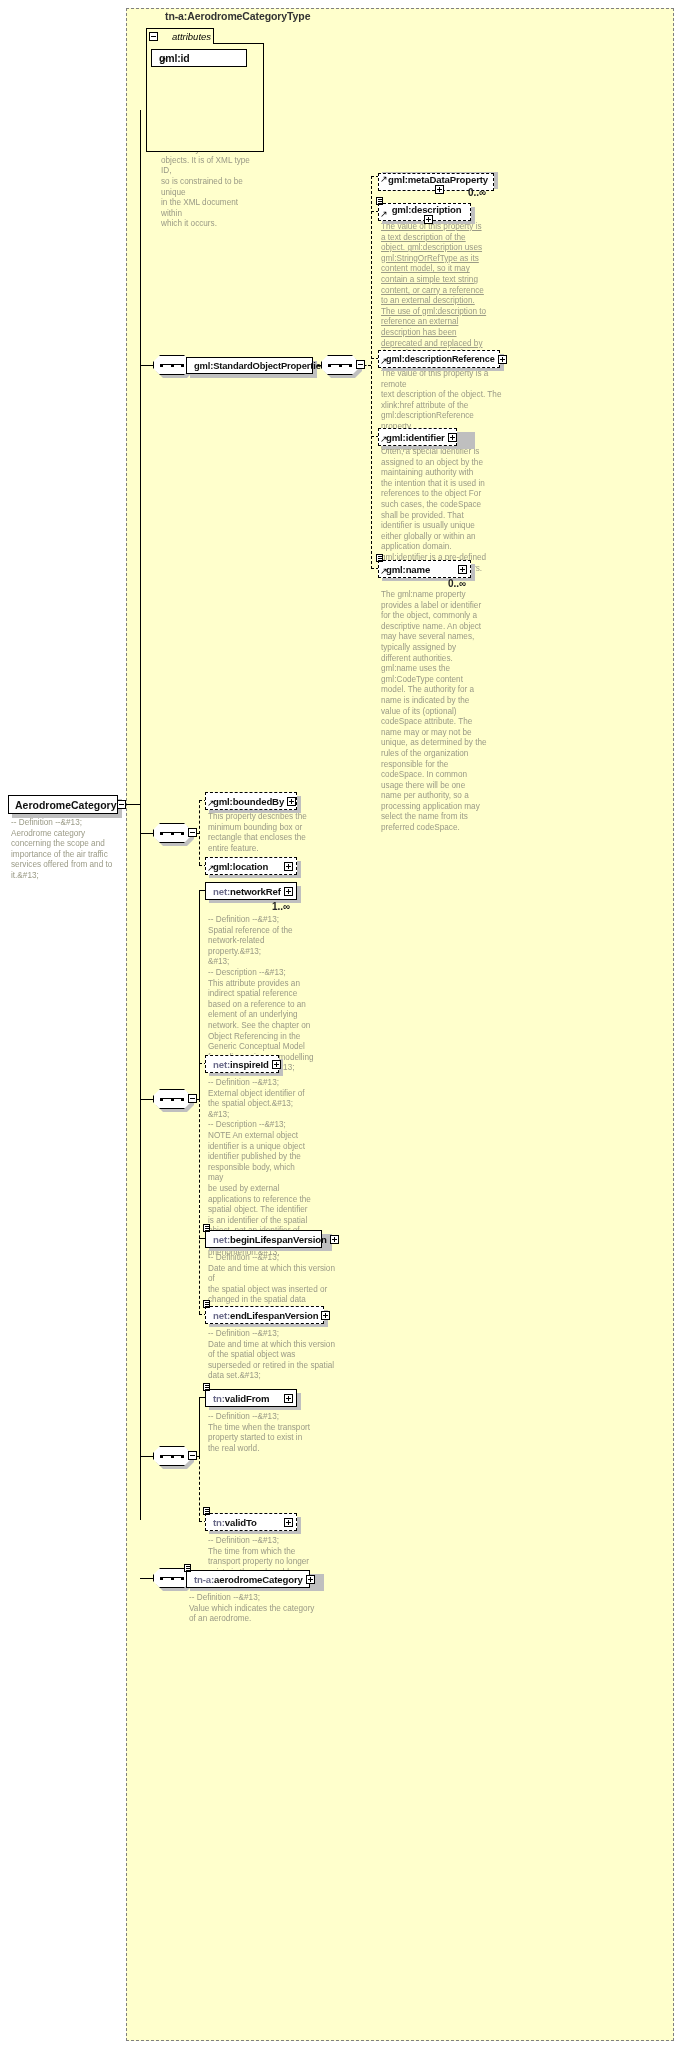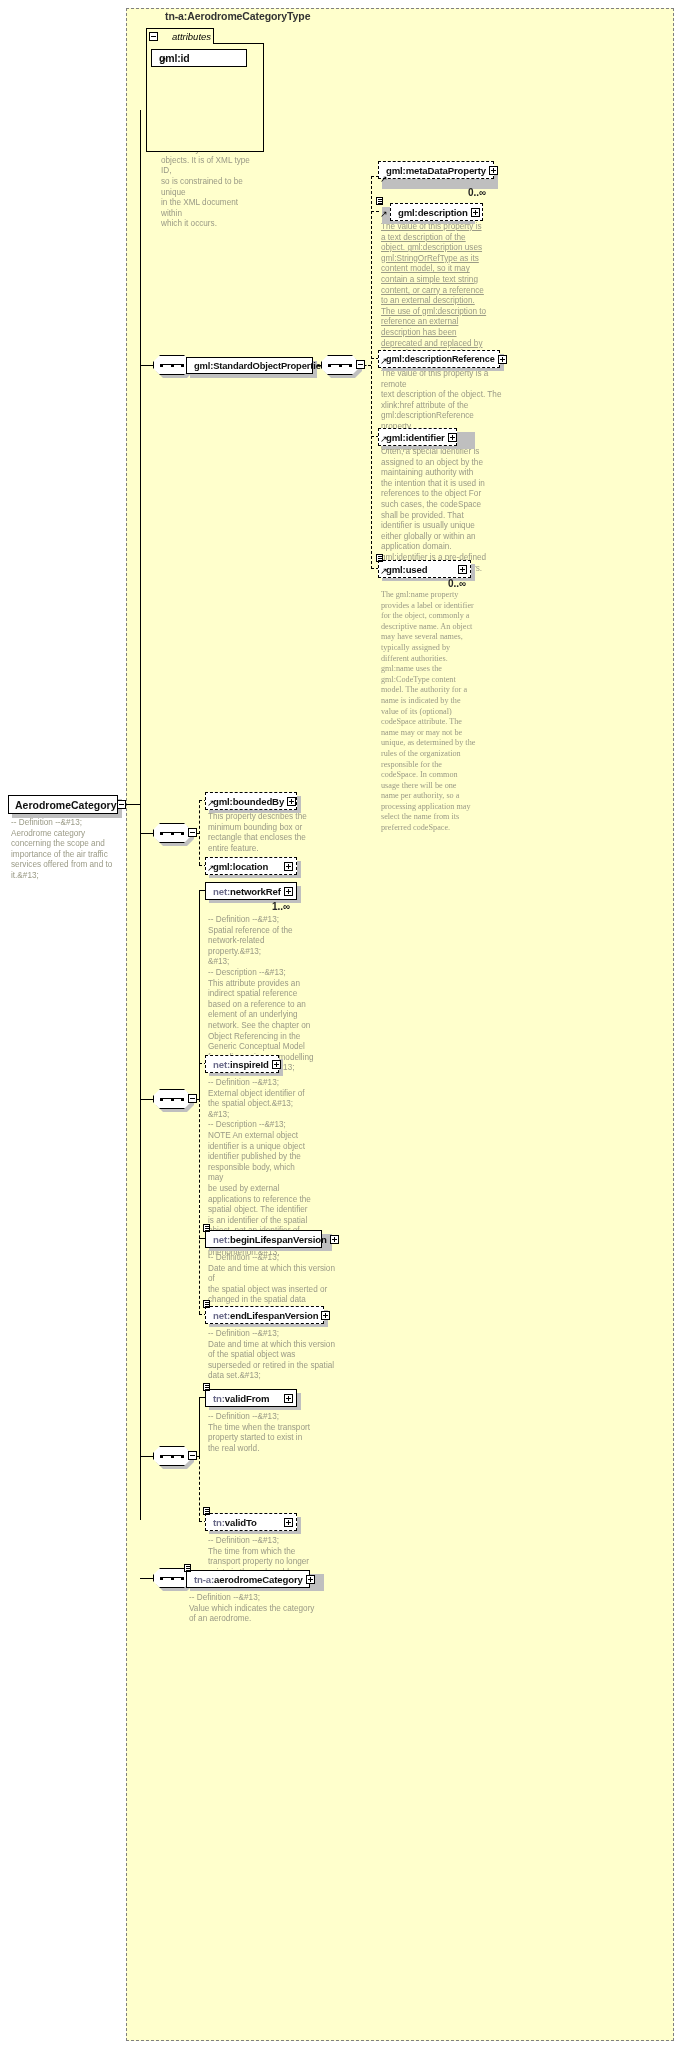--- a/index.html
+++ b/index.html
@@ -287,30 +287,30 @@
         <b></b>
       </div>
     <div class="pm pmx"></div>
   </div>
 
   <div class="ln h-dash" style="left:359px; top:365px; width:12px;"></div>
   <div class="ln v-dash" style="left:371px; top:176px; height:393px;"></div>
 
   <div class="ln h-dash" style="left:371px; top:176px; width:8px;"></div>
   <div class="shadow" style="left:382px; top:172px; width:116px; height:17px;"></div>
-  <div class="node dashed" style="left:378px; top:161px; width:116px;">
+  <div class="node dashed" style="left:378px; top:173px; width:116px;flex-direction:column;">
     <span class="nm" style="font-size:9.6px;">gml:metaDataProperty</span>
     <span class="pm plus"></span>
   </div>
   <div class="ref-arrow" style="left:380px; top:175px;">↗</div>
   <div class="card" style="left:468px; top:187px;">0..∞</div>
 
   <div class="ln h-dash" style="left:371px; top:211px; width:8px;"></div>
   <div class="shadow" style="left:382px; top:207px; width:93px; height:17px;"></div>
-  <div class="node dashed" style="left:390px; top:203px; width:93px;">
+  <div class="node dashed" style="left:378px; top:203px; width:93px;flex-direction:column;">
     <span class="nm" style="font-size:9.6px;">gml:description</span>
     <span class="pm plus"></span>
   </div>
   <div class="doc-mark" style="left:376px; top:197px;">
       <i></i>
     </div>
   <div class="ref-arrow" style="left:380px; top:210px;">↗</div>
   <div class="anno" style="left:381px; top:222px; width:110px;text-decoration:underline;">The value of this property is
 a text description of the
 object. gml:description uses
@@ -355,29 +355,29 @@
 shall be provided. That
 identifier is usually unique
 either globally or within an
 application domain.
 gml:identifier is a pre-defined
 property for such identifiers.</div>
 
   <div class="ln h-dash" style="left:371px; top:568px; width:8px;"></div>
   <div class="shadow" style="left:382px; top:564px; width:93px; height:17px;"></div>
   <div class="node dashed" style="left:378px; top:560px; width:93px;">
-    <span class="nm" style="font-size:9.6px;">gml:used</span>
+    <span class="nm" style="font-size:9.6px;">gml:name</span>
     <span class="pm plus"></span>
   </div>
   <div class="doc-mark" style="left:376px; top:554px;">
       <i></i>
     </div>
   <div class="ref-arrow" style="left:380px; top:567px;">↗</div>
   <div class="card" style="left:448px; top:578px;">0..∞</div>
-  <div class="anno" style="left:381px; top:590px; width:106px;font-family:Liberation Serif, serif;">The gml:name property
+  <div class="anno" style="left:381px; top:590px; width:106px;">The gml:name property
 provides a label or identifier
 for the object, commonly a
 descriptive name. An object
 may have several names,
 typically assigned by
 different authorities.
 gml:name uses the
 gml:CodeType content
 model.  The authority for a
 name is indicated by the

